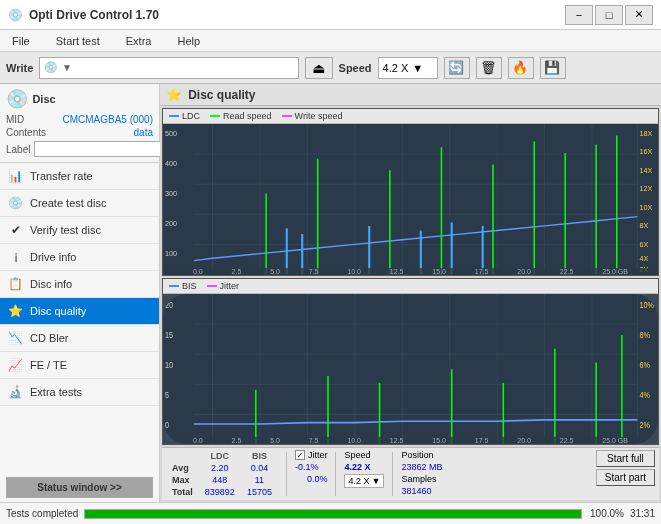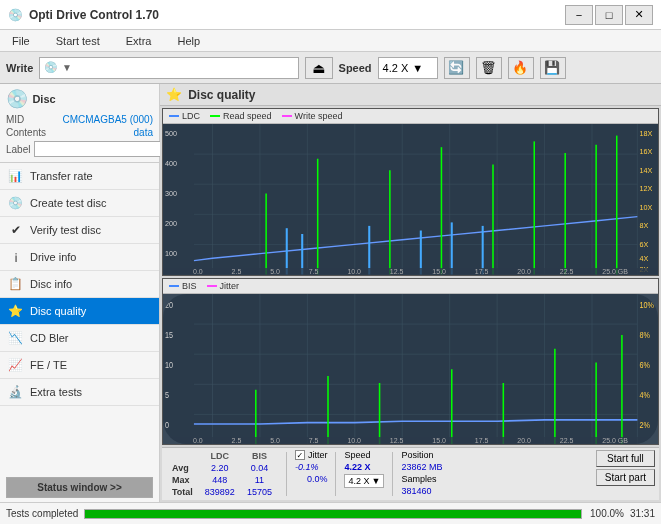--- a/index.html
+++ b/index.html
@@ -387,21 +387,21 @@
         </tbody>
           </table>
 
         <div class="stats-divider"></div>
 
         <div style="display:flex; flex-direction:column; gap:2px; font-size:9px;">
           <div style="display:flex; align-items:center; gap:3px;">
             <div class="checkbox">✓</div>
             <span>Jitter</span>
           </div>
-          <div style="color:#0000cc;font-style:italic;">-0.1%</div>
+          <div style="color:#0000cc;">-0.1%</div>
           <div style="color:#0000cc;text-align:right;">0.0%</div>
         </div>
 
         <div class="stats-divider"></div>
 
         <div style="display:flex; flex-direction:column; gap:2px; font-size:9px;">
           <span>Speed</span>
           <span class="speed-val">4.22 X</span>
           <div style="display:flex; align-items:center; background:white; border:1px solid #aaa; padding:1px 3px; font-size:9px; gap:2px;">
             <span>4.2 X</span>

